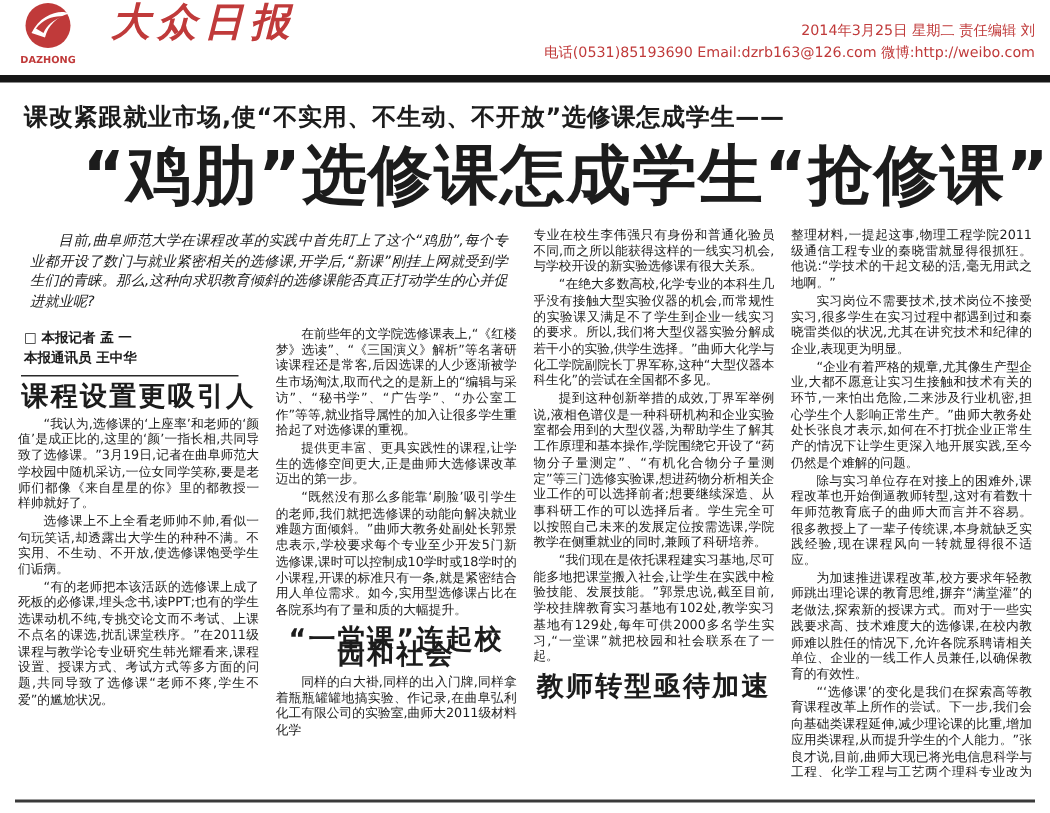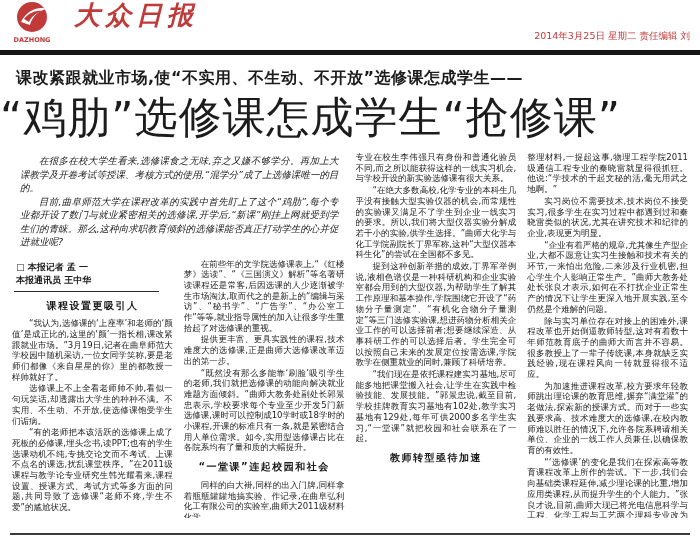--- a/index.html
+++ b/index.html
@@ -11,85 +11,85 @@
   .masthead { display:flex; justify-content:space-between; align-items:flex-end;
     padding:7px 10px 3px 12px; height:47px; box-sizing:border-box; }
   .logo-wrap { display:flex; align-items:flex-start; gap:20px; }
   .logo-svg { width:42px; height:44px; display:block; }
   .paper-name { font-family:"DejaVu Serif", serif; font-style:italic; font-weight:bold;
     font-size:26px; color:var(--brand); letter-spacing:5px; line-height:30px; }
   .masthead-right { text-align:right; font-size:9.5px; color:var(--brand);
     line-height:15px; padding-bottom:1px; white-space:nowrap; }
   .divider { height:5px; background:var(--bar); margin:3px 0 0 0; }
   .kicker { font-size:16px; font-weight:600; padding:13px 14px 0 16px; letter-spacing:0.5px; }
-  .headline { font-size:43px; font-weight:400; text-align:left; letter-spacing:1px;
+  .headline { font-size:43px; font-weight:700; text-align:right; letter-spacing:1px;
     line-height:50px; margin:3px 0 4px 0; }
   .article { display:grid; grid-template-columns:repeat(4,1fr); grid-template-rows:auto 1fr;
     column-gap:11px; padding:0 12px; height:372px; overflow:hidden; box-sizing:border-box; }
   .lead { grid-column:1/3; grid-row:1; font-style:italic; font-size:9.5px; line-height:13.5px;
     padding:8px 6px 10px 8px; text-align:justify; }
   .lead p { margin:0; text-indent:2em; }
   .col { font-size:8.5px; line-height:10.7px; text-align:justify; overflow:hidden; }
   .col p { margin:0 0 1px 0; text-indent:2em; }
   .col p.cont { text-indent:0; }
   .col1 { grid-column:1; grid-row:2; }
   .col2 { grid-column:2; grid-row:2; }
   .col3 { grid-column:3; grid-row:1/3; padding-top:6px; }
   .col4 { grid-column:4; grid-row:1/3; padding-top:6px; }
   .byline { font-size:9px; line-height:13px; font-weight:600;
     border-bottom:1.5px solid #2a2a2a; padding:0 4px 4px 2px; margin:2px 14px 6px 2px; }
-  .section-heading { font-size:10px; font-weight:800; text-align:center;
+  .section-heading { font-size:18px; font-weight:800; text-align:center;
     margin:9px 0 7px 0; letter-spacing:1.5px; text-indent:0; }
   .bottom-rule { position:absolute; left:10px; right:10px; bottom:7px;
     border-top:2px solid #3a3a3a; }
 </style>
 </head>
 <body>
 
 <div class="masthead">
   <div class="logo-wrap">
     <svg class="logo-svg" viewBox="0 0 42 44">
       <circle cx="20" cy="17" r="15" fill="var(--brand)"></circle>
       <path d="M9 22 C 15 9, 29 6, 34 9 C 26 11, 20 17, 18 25 Z" fill="#ffffff"></path>
       <path d="M12 19 C 17 12, 26 10, 30 11 C 24 13, 19 17, 17 22 Z" fill="var(--brand)"></path>
       <text x="20" y="42" font-size="6.5" text-anchor="middle" fill="var(--brand)" font-weight="bold">DAZHONG</text>
     </svg>
     <div class="paper-name">大众日报</div>
   </div>
   <div class="masthead-right">
     <div>2014年3月25日  星期二  责任编辑 刘</div>
+    <div>电话(0531)85193690 Email:dzrb163@126.com  微博:http://weibo.com</div>
   </div>
 </div>
 
 <div class="divider"></div>
 
 <div class="kicker">课改紧跟就业市场,使“不实用、不生动、不开放”选修课怎成学生——</div>
 <div class="headline">“鸡肋”选修课怎成学生“抢修课”</div>
 
 <div class="article">
 
   <div class="lead">
-    <p>在很多在校大学生看来,选修课食之无味,弃之又嫌不够学分。再加上大课教学及开卷考试等授课、考核方式的使用,“混学分”成了上选修课唯一的目的。</p>
     <p>目前,曲阜师范大学在课程改革的实践中首先盯上了这个“鸡肋”,每个专业都开设了数门与就业紧密相关的选修课,开学后,“新课”刚挂上网就受到学生们的青睐。那么,这种向求职教育倾斜的选修课能否真正打动学生的心并促进就业呢?</p>
   </div>
 
   <div class="col col1">
     <div class="byline">
       <div>□ 本报记者 孟 一</div>
       <div>本报通讯员 王中华</div>
     </div>
     <div class="section-heading">课程设置更吸引人</div>
-    <p>“我认为,选修课的‘上座率’和老师的‘颜值’是成正比的,这里的‘颜’一指长相,课改紧跟就业市场。”3月19日,记者在曲阜师范大学校园中随机采访,一位女同学笑称,要是老师们都像《来自星星的你》里的都教授一样帅就好了。</p>
+    <p>“我认为,选修课的‘上座率’和老师的‘颜值’是成正比的,这里的‘颜’一指长相,共同导致了选修课。”3月19日,记者在曲阜师范大学校园中随机采访,一位女同学笑称,要是老师们都像《来自星星的你》里的都教授一样帅就好了。</p>
     <p>选修课上不上全看老师帅不帅,看似一句玩笑话,却透露出大学生的种种不满。不实用、不生动、不开放,使选修课饱受学生们诟病。</p>
     <p>“有的老师把本该活跃的选修课上成了死板的必修课,埋头念书,读PPT;也有的学生选课动机不纯,专挑交论文而不考试、上课不点名的课选,扰乱课堂秩序。”在2011级课程与教学论专业研究生韩光耀看来,课程设置、授课方式、考试方式等多方面的问题,共同导致了选修课“老师不疼,学生不爱”的尴尬状况。</p>
   </div>
 
   <div class="col col2">
     <p>在前些年的文学院选修课表上,“《红楼梦》选读”、“《三国演义》解析”等名著研读课程还是常客,后因选课的人少逐渐被学生市场淘汰,取而代之的是新上的“编辑与采访”、“秘书学”、“广告学”、“办公室工作”等等,就业指导属性的加入让很多学生重拾起了对选修课的重视。</p>
-    <p>提供更丰富、更具实践性的课程,技术难度大的选修课,正是曲师大选修课改革迈出的第一步。</p>
+    <p>提供更丰富、更具实践性的课程,让学生的选修空间更大,正是曲师大选修课改革迈出的第一步。</p>
     <p>“既然没有那么多能靠‘刷脸’吸引学生的老师,我们就把选修课的动能向解决就业难题方面倾斜。”曲师大教务处副处长郭景忠表示,学校要求每个专业至少开发5门新选修课,课时可以控制成10学时或18学时的小课程,开课的标准只有一条,就是紧密结合用人单位需求。如今,实用型选修课占比在各院系均有了量和质的大幅提升。</p>
     <div class="section-heading">“一堂课”连起校园和社会</div>
     <p>同样的白大褂,同样的出入门牌,同样拿着瓶瓶罐罐地搞实验、作记录,在曲阜弘利化工有限公司的实验室,曲师大2011级材料化学</p>
   </div>
 
   <div class="col col3">
     <p class="cont">专业在校生李伟强只有身份和普通化验员不同,而之所以能获得这样的一线实习机会,与学校开设的新实验选修课有很大关系。</p>
     <p>“在绝大多数高校,化学专业的本科生几乎没有接触大型实验仪器的机会,而常规性的实验课又满足不了学生到企业一线实习的要求。所以,我们将大型仪器实验分解成若干小的实验,供学生选择。”曲师大化学与化工学院副院长丁界军称,这种“大型仪器本科生化”的尝试在全国都不多见。</p>
     <p>提到这种创新举措的成效,丁界军举例说,液相色谱仪是一种科研机构和企业实验室都会用到的大型仪器,为帮助学生了解其工作原理和基本操作,学院围绕它开设了“药物分子量测定”、“有机化合物分子量测定”等三门选修实验课,想进药物分析相关企业工作的可以选择前者;想要继续深造、从事科研工作的可以选择后者。学生完全可以按照自己未来的发展定位按需选课,学院教学在侧重就业的同时,兼顾了科研培养。</p>
     <p>“我们现在是依托课程建实习基地,尽可能多地把课堂搬入社会,让学生在实践中检验技能、发展技能。”郭景忠说,截至目前,学校挂牌教育实习基地有102处,教学实习基地有129处,每年可供2000多名学生实习,“一堂课”就把校园和社会联系在了一起。</p>

